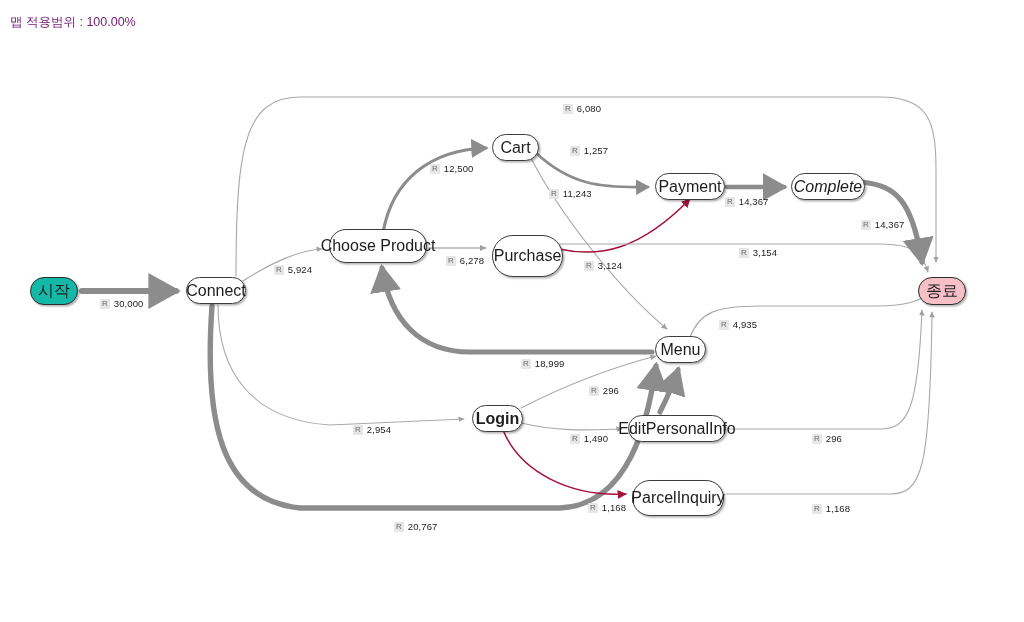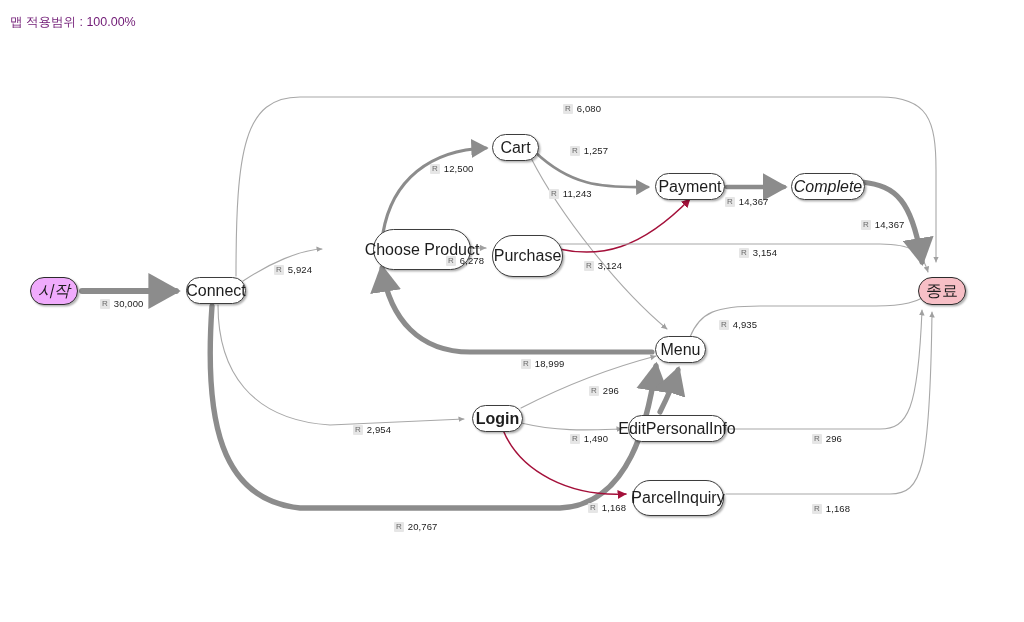--- a/index.html
+++ b/index.html
@@ -26,23 +26,22 @@
     border-radius: 999px;
     background: #ffffff;
     border: 1.4px solid #3d3d3d;
     color: #1d1d1d;
     font-size: 16px;
     white-space: nowrap;
     box-shadow: 1.5px 1.5px 2px rgba(0,0,0,0.30);
     z-index: 5;
   }
   .node.start {
-    background: #f0abfc;
+    background: #14b8a6;
     border: 1.4px solid #2c2c2c;
-    font-style: italic;
   }
   .node.end {
     background: #f7bfc6;
     border: 1.4px solid #2c2c2c;
   }
 
   .edge-label {
     position: absolute;
     font-size: 9.5px;
     color: #1f1f1f;
@@ -131,21 +130,21 @@
     </g>
   </svg>
 
   <div id="nodes-layer">
       <div class="node start" style="left: 30px; top: 277px; width: 48px; height: 28px;">
         <span>시작</span>
       </div>
       <div class="node" style="left: 186px; top: 277px; width: 60px; height: 27px;">
         <span>Connect</span>
       </div>
-      <div class="node" style="left: 329px; top: 229px; width: 98px; height: 41px; margin-left: 44px;">
+      <div class="node" style="left: 329px; top: 229px; width: 98px; height: 34px;">
         <span>Choose Product</span>
       </div>
       <div class="node" style="left: 492px; top: 134px; width: 47px; height: 27px;">
         <span>Cart</span>
       </div>
       <div class="node" style="left: 492px; top: 235px; width: 71px; height: 42px;">
         <span>Purchase</span>
       </div>
       <div class="node" style="left: 655px; top: 173px; width: 70px; height: 27px;">
         <span>Payment</span>

